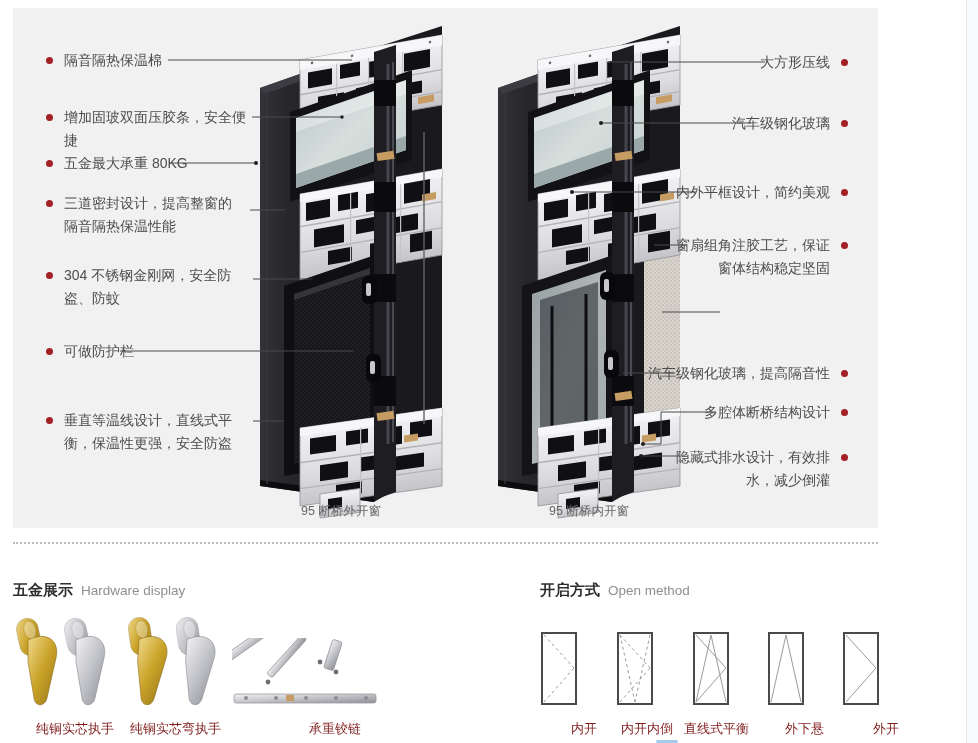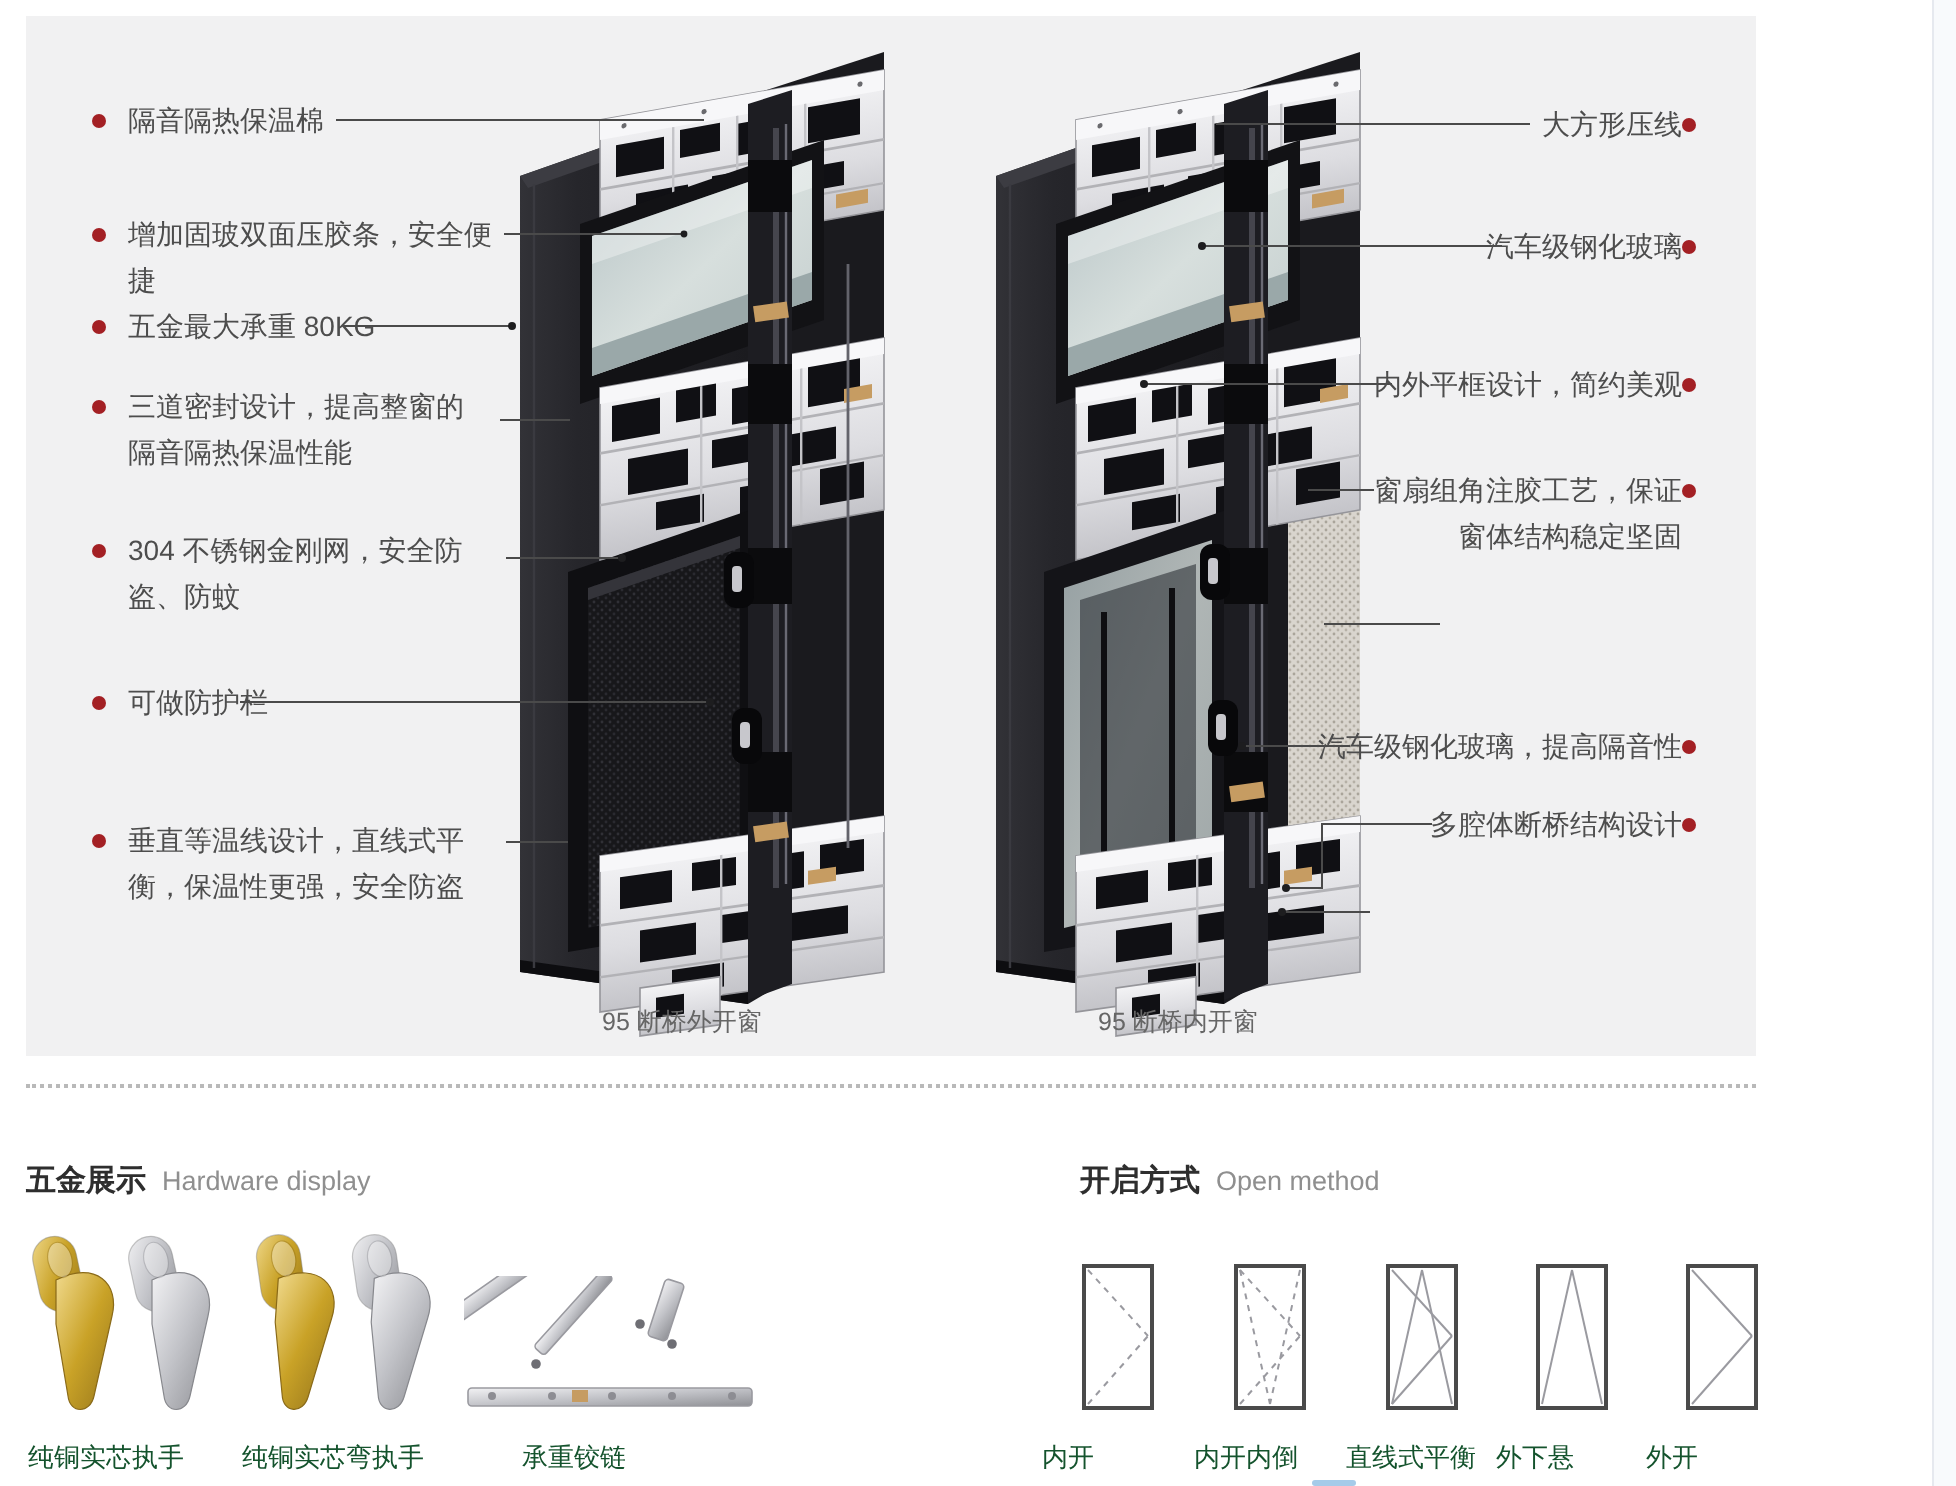--- a/index.html
+++ b/index.html
@@ -6,28 +6,28 @@
   body{font-family:"Liberation Sans","DejaVu Sans",sans-serif;}
   .page{position:relative;width:978px;height:743px;background:#fff;overflow:hidden;}
   .panel{position:absolute;left:13px;top:8px;width:865px;height:520px;background:#f1f1f2;}
   .leaders{position:absolute;left:0;top:0;width:978px;height:743px;pointer-events:none;z-index:6;}
   .win{position:absolute;z-index:4;}
   .callout{position:absolute;z-index:7;display:flex;align-items:flex-start;color:#4d4d4d;font-size:14px;line-height:23px;}
   .callout .dot{flex:0 0 auto;width:7px;height:7px;border-radius:50%;background:#a32024;margin-top:8px;}
   .callout-l{left:46px;}
   .callout-l .txt{margin-left:11px;text-align:left;}
   .callout-r{right:130px;flex-direction:row-reverse;}
-  .callout-r .txt{margin-right:0;text-align:right;}
+  .callout-r .txt{margin-right:11px;text-align:right;}
   .w172{max-width:172px;} .w178{max-width:178px;} .w186{max-width:186px;}
   .w160{max-width:160px;} .w120{max-width:120px;} .w170{max-width:170px;}
   .caption{position:absolute;z-index:7;width:190px;text-align:center;font-size:12.5px;color:#666;}
   .dotted-divider{position:absolute;left:13px;top:542px;width:865px;border-top:2px dotted #b9b9b9;}
   .sec-title{position:absolute;z-index:7;font-size:15px;color:#2e2e2e;font-weight:bold;}
   .sec-title .en{font-weight:normal;color:#8f8f8f;font-size:13.5px;margin-left:8px;}
-  .hw-label,.om-label{position:absolute;z-index:7;text-align:left;font-size:13px;color:#14532d;}
+  .hw-label,.om-label{position:absolute;z-index:7;text-align:right;font-size:13px;color:#7f1d1d;}
   .hwimg,.omimg{position:absolute;z-index:5;}
   .scroll-strip{position:absolute;right:0;top:0;width:11px;height:743px;background:#f8fafc;border-left:1px solid #e6e9ef;z-index:9;}
   .hscroll-thumb{position:absolute;left:656px;top:740px;width:22px;height:3px;background:#a5cbe9;border-radius:2px;z-index:9;}
 </style>
 </head>
 <body>
 
 <div class="page">
 
   <svg width="0" height="0" style="position:absolute" aria-hidden="true">
@@ -309,20 +309,24 @@
       <span class="txt w160">窗扇组角注胶工艺，保证窗体结构稳定坚固</span>
     </div>
   <div class="callout callout-r" style="top:362px">
       <span class="dot" style="background: rgb(163, 32, 36);"></span>
       <span class="txt">汽车级钢化玻璃，提高隔音性</span>
     </div>
   <div class="callout callout-r" style="top:401px">
       <span class="dot" style="background: rgb(163, 32, 36);"></span>
       <span class="txt">多腔体断桥结构设计</span>
     </div>
+  <div class="callout callout-r" style="top:446px">
+      <span class="dot" style="background: rgb(163, 32, 36);"></span>
+      <span class="txt w170">隐藏式排水设计，有效排水，减少倒灌</span>
+    </div>
 
   <div class="caption" style="left:246px;top:503px">95 断桥外开窗</div>
   <div class="caption" style="left:494px;top:503px">95 断桥内开窗</div>
 
   <div class="dotted-divider"></div>
 
   <div class="sec-title" style="left:13px;top:581px">
     <span>五金展示</span><span class="en">Hardware display</span>
   </div>
 

